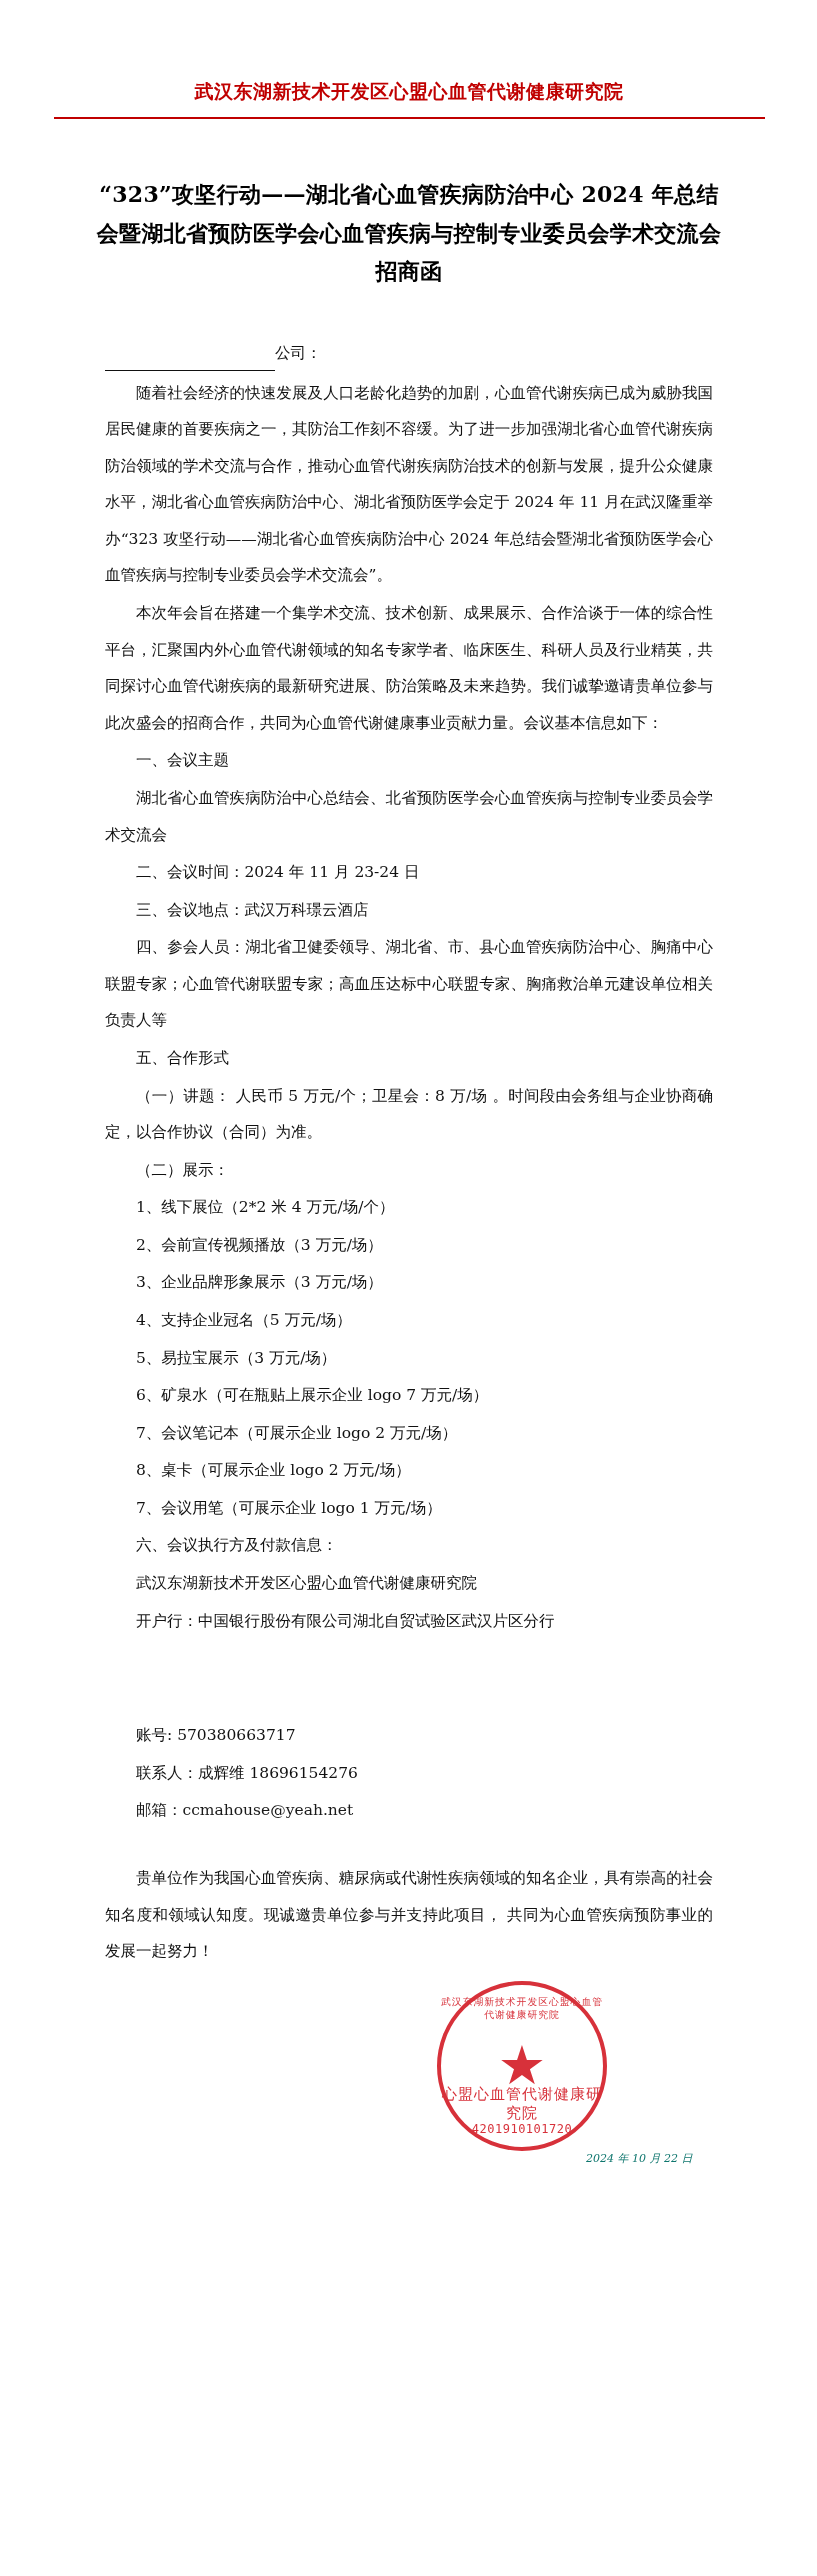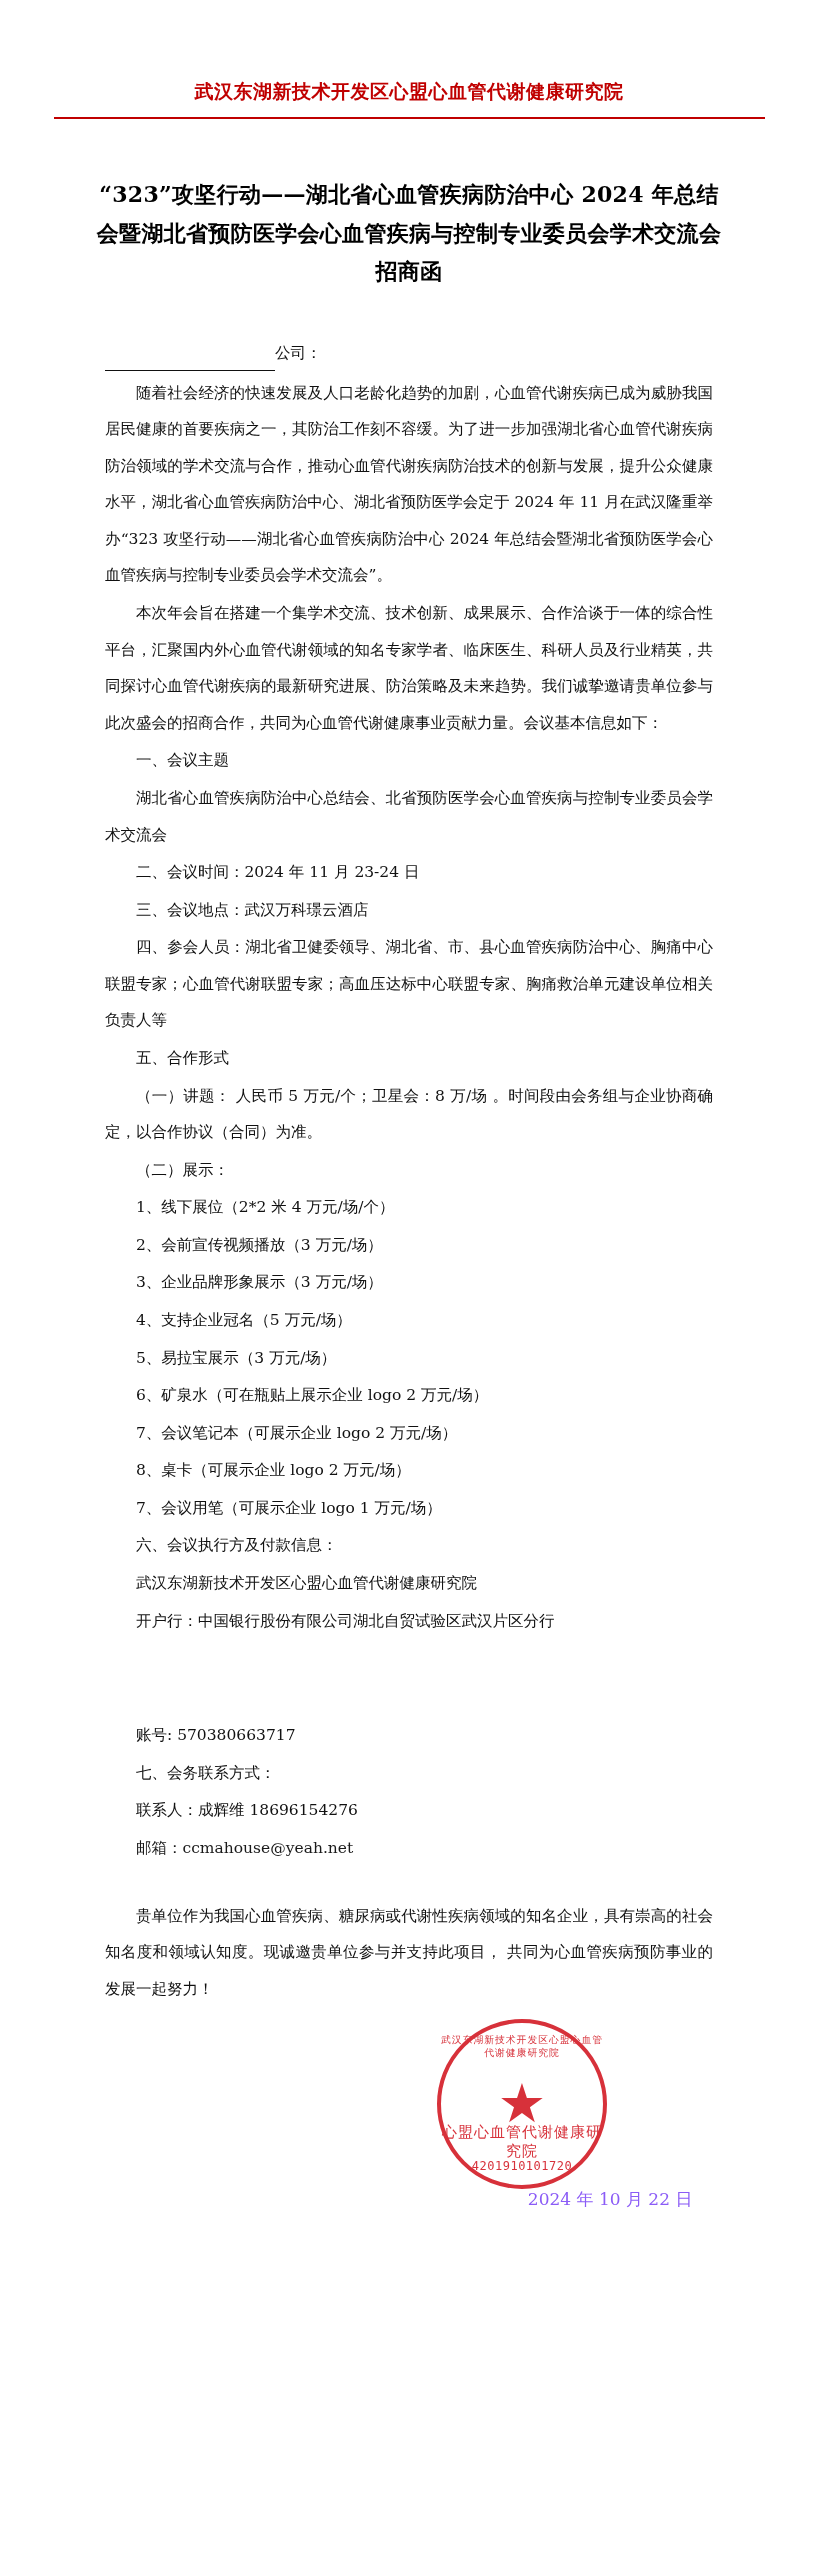--- a/index.html
+++ b/index.html
@@ -135,23 +135,24 @@
     text-align: center;
     color: #d4202a;
     font-size: 12px;
     letter-spacing: 0.5px;
     font-family: "DejaVu Sans Mono", "Liberation Mono", monospace;
   }
   .date-line {
     position: absolute;
     right: 20.6px;
     top: 180px;
-    font-size: 17px;
-    color: #8b5cf6;
-    font-family: "DejaVu Serif", "Liberation Serif", serif;
+    font-size: 11px;
+    color: #0f766e;
+    font-family: "DejaVu Serif", "Liberation Serif", serif;
+    font-style: italic;
   }
   .footer-space { height: 216px; }
   .email { color: #1a1a1a; }
 </style>
 </head>
 <body>
 
 <div class="page">
   <div class="sheet">
 
@@ -177,34 +178,33 @@
       <p class="flush">四、参会人员：湖北省卫健委领导、湖北省、市、县心血管疾病防治中心、胸痛中心联盟专家；心血管代谢联盟专家；高血压达标中心联盟专家、胸痛救治单元建设单位相关负责人等</p>
 
       <p class="flush">五、合作形式</p>
       <p class="flush">（一）讲题： 人民币 5 万元/个；卫星会：8 万/场 。时间段由会务组与企业协商确定，以合作协议（合同）为准。</p>
       <p class="flush">（二）展示：</p>
       <p class="flush">1、线下展位（2*2 米 4 万元/场/个）</p>
       <p class="flush">2、会前宣传视频播放（3 万元/场）</p>
       <p class="flush">3、企业品牌形象展示（3 万元/场）</p>
       <p class="flush">4、支持企业冠名（5 万元/场）</p>
       <p class="flush">5、易拉宝展示（3 万元/场）</p>
-      <p class="flush">6、矿泉水（可在瓶贴上展示企业 logo 2 万元/场）</p>
+      <p class="flush">6、矿泉水（可在瓶贴上展示企业 logo 7 万元/场）</p>
       <p class="flush">7、会议笔记本（可展示企业 logo 2 万元/场）</p>
       <p class="flush">8、桌卡（可展示企业 logo 2 万元/场）</p>
       <p class="flush">7、会议用笔（可展示企业 logo 1 万元/场）</p>
 
       <p class="flush">六、会议执行方及付款信息：</p>
       <p class="flush">武汉东湖新技术开发区心盟心血管代谢健康研究院</p>
       <p class="flush">开户行：中国银行股份有限公司湖北自贸试验区武汉片区分行</p>
 
       <div class="gap-large"></div>
 
       <p class="flush">账号: 570380663717</p>
 
-      <p class="flush">七、会务联系方式：</p>
       <p class="flush">联系人：成辉维 18696154276</p>
       <p class="flush email">邮箱：ccmahouse@yeah.net</p>
 
       <div class="gap-mid"></div>
 
       <p class="para">贵单位作为我国心血管疾病、糖尿病或代谢性疾病领域的知名企业，具有崇高的社会知名度和领域认知度。现诚邀贵单位参与并支持此项目， 共同为心血管疾病预防事业的发展一起努力！</p>
     </div>
 
     <div class="signature-zone">
       <div class="seal">

